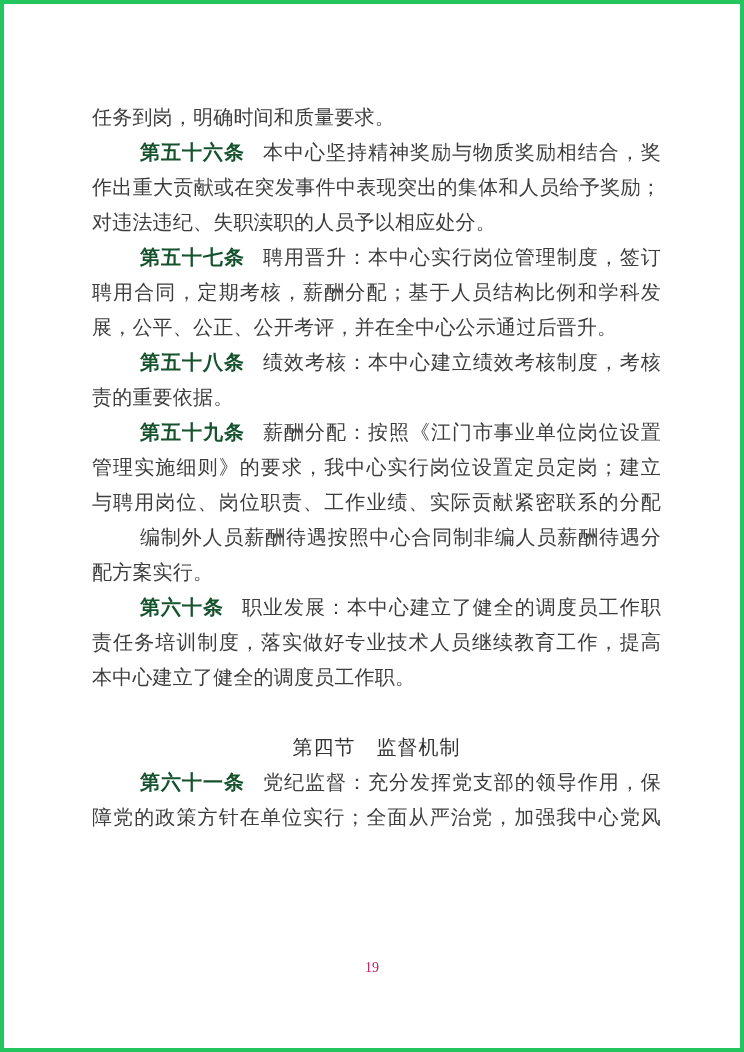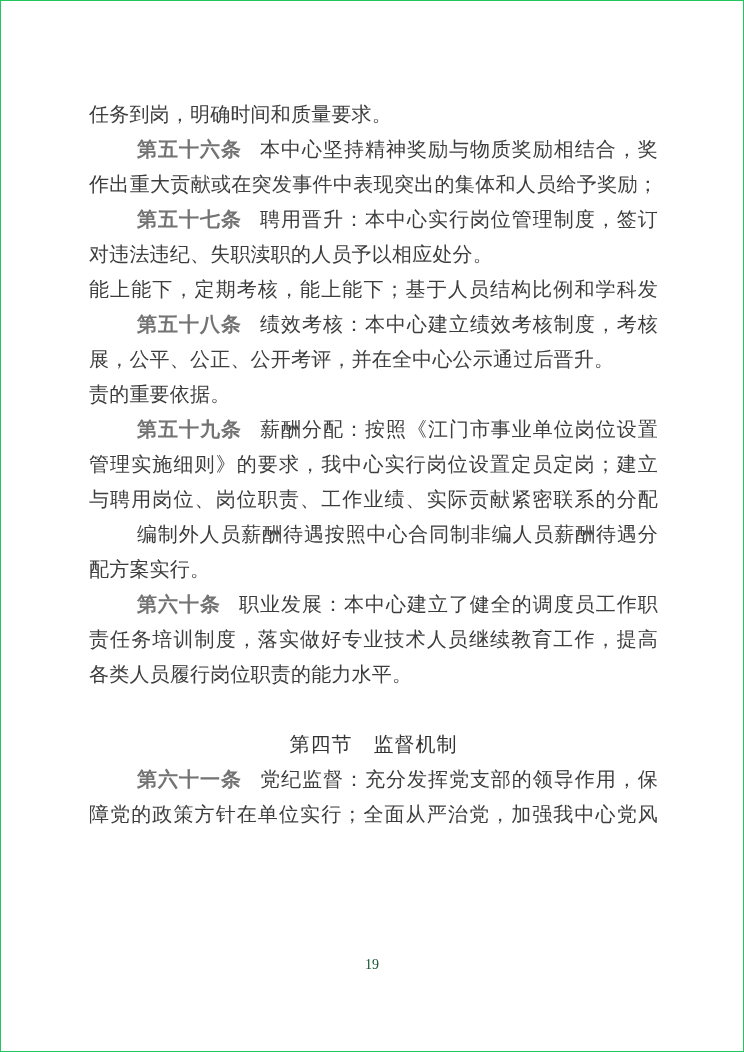--- a/index.html
+++ b/index.html
@@ -7,21 +7,21 @@
     margin: 0;
     padding: 0;
     background: #ffffff;
   }
   .page {
     position: relative;
     width: 744px;
     height: 1052px;
     box-sizing: border-box;
     background: #ffffff;
-    border: 1px solid #22c55e;
+    border: 4px solid #22c55e;
     font-family: "Liberation Serif", "DejaVu Serif", serif;
     overflow: hidden;
   }
   .text-block {
     position: absolute;
     left: 88px;
     top: 96px;
     width: 569px;
   }
   .line {
@@ -36,66 +36,66 @@
   }
   .line.stretch {
     white-space: normal;
     text-align-last: justify;
   }
   .line.indent {
     text-indent: 48px;
   }
   .line .head {
     font-weight: bold;
-    color: #737373;
+    color: #14532d;
     margin-right: 0.9em;
     margin-top: 48px;
   }
   .line.blank {
     
   }
   .line.heading {
     text-align: center;
     text-align-last: center;
     white-space: nowrap;
     color: #333333;
     letter-spacing: 1px;
   }
   .page-number {
     position: absolute;
     left: 0;
     right: 0;
     top: 956px;
     text-align: center;
     font-size: 14px;
-    color: #14532d;
+    color: #be185d;
     font-family: "Liberation Serif", "DejaVu Serif", serif;
   }
 </style>
 </head>
 <body>
 
 <div class="page">
   <div class="text-block">
       <div class="line"><span>任务到岗，明确时间和质量要求。</span></div>
       <div class="line indent stretch"><span class="head">第五十六条</span><span>本中心坚持精神奖励与物质奖励相结合，奖</span></div>
       <div class="line stretch"><span>作出重大贡献或在突发事件中表现突出的集体和人员给予奖励；</span></div>
+      <div class="line"><span>对违法违纪、失职渎职的人员予以相应处分。</span></div>
       <div class="line indent stretch"><span class="head">第五十七条</span><span>聘用晋升：本中心实行岗位管理制度，签订</span></div>
-      <div class="line"><span>对违法违纪、失职渎职的人员予以相应处分。</span></div>
-      <div class="line stretch"><span>能上能下，定期考核，能上能下；基于人员结构比例和学科发</span></div>
+      <div class="line stretch"><span>聘用合同，定期考核，薪酬分配；基于人员结构比例和学科发</span></div>
+      <div class="line"><span>展，公平、公正、公开考评，并在全中心公示通过后晋升。</span></div>
       <div class="line indent stretch"><span class="head">第五十八条</span><span>绩效考核：本中心建立绩效考核制度，考核</span></div>
-      <div class="line"><span>展，公平、公正、公开考评，并在全中心公示通过后晋升。</span></div>
       <div class="line"><span>责的重要依据。</span></div>
       <div class="line indent stretch"><span class="head">第五十九条</span><span>薪酬分配：按照《江门市事业单位岗位设置</span></div>
       <div class="line stretch"><span>管理实施细则》的要求，我中心实行岗位设置定员定岗；建立</span></div>
       <div class="line stretch"><span>与聘用岗位、岗位职责、工作业绩、实际贡献紧密联系的分配</span></div>
       <div class="line indent stretch"><span>编制外人员薪酬待遇按照中心合同制非编人员薪酬待遇分</span></div>
       <div class="line"><span>配方案实行。</span></div>
       <div class="line indent stretch"><span class="head">第六十条</span><span>职业发展：本中心建立了健全的调度员工作职</span></div>
       <div class="line stretch"><span>责任务培训制度，落实做好专业技术人员继续教育工作，提高</span></div>
-      <div class="line"><span>各类人员履行岗位职责的能力水平。</span></div>
+      <div class="line"><span>本中心建立了健全的调度员工作职。</span></div>
       <div class="line blank"></div>
       <div class="line heading">第四节　监督机制</div>
       <div class="line indent stretch"><span class="head">第六十一条</span><span>党纪监督：充分发挥党支部的领导作用，保</span></div>
       <div class="line stretch"><span>障党的政策方针在单位实行；全面从严治党，加强我中心党风</span></div>
     </div>
   <div class="page-number">19</div>
 </div>
 
 </body></html>

